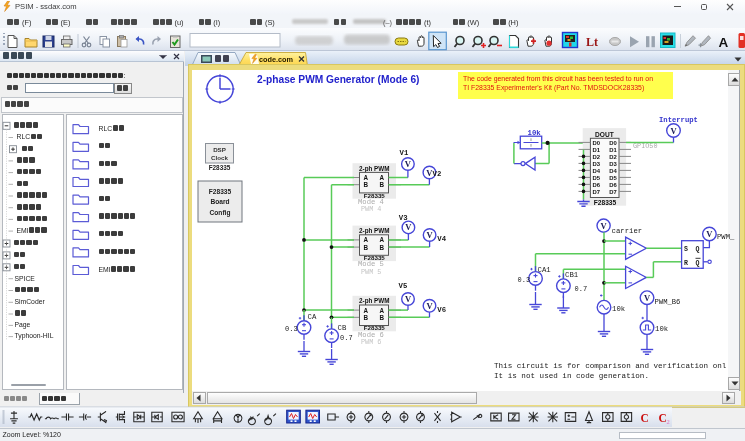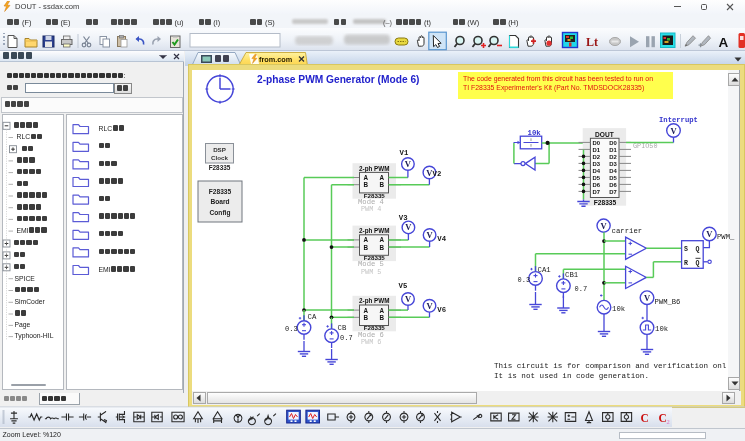--- a/index.html
+++ b/index.html
@@ -6,21 +6,21 @@
 i.c,i.cb,i.cs,i.ct{display:inline-block;background:currentColor;border-radius:1px;opacity:.85}
 i.c{width:5.5px;height:5.8px;margin:0 .55px}
 i.cs{width:5.2px;height:5.5px;margin:0 .5px}
 i.ct{width:6.3px;height:6.5px;margin:0 .6px}
 .tb{position:absolute;white-space:nowrap}
 </style></head><body>
 <div class="abs" style="left:0;top:0;width:745px;height:13.5px;background:linear-gradient(#fefefe,#f2f5fa)"></div>
 <svg class="abs" style="left:2px;top:1px" width="10" height="11" viewBox="0 0 10 11">
 <path d="M5.5 0 L2 5 L4.5 5.3 L2.6 10.5 L8 4.4 L5.2 4.1 L7.6 0.3 Z" fill="#f6a820" stroke="#d07810" stroke-width="0.5"></path>
   </svg>
-<div class="tb" style="left:15px;top:2.2px;font-size:7.6px;color:#3a3a3a">DOUT - ssdax.com</div>
+<div class="tb" style="left:15px;top:2.2px;font-size:7.6px;color:#3a3a3a">PSIM - ssdax.com</div>
 <div class="abs" style="left:674px;top:6.2px;width:7px;height:1.2px;background:#555"></div>
 <div class="abs" style="left:700.5px;top:3.5px;width:6px;height:6px;border:1.1px solid #555;border-radius:1.5px"></div>
 <svg class="abs" style="left:726px;top:2.5px" width="8" height="8" viewBox="0 0 8 8">
 <path d="M1 1 L7 7 M7 1 L1 7" stroke="#555" stroke-width="1.1"></path>
   </svg>
 <div class="abs" style="left:0;top:13.5px;width:745px;height:14.5px;background:#f2f5f9"></div>
 <div class="tb" style="left:6.7px;top:17.5px;font-size:7.4px;color:#2c2c2c"><i class="c"></i><i class="c"></i> (F)</div>
 <div class="tb" style="left:45.3px;top:17.5px;font-size:7.4px;color:#2c2c2c"><i class="c"></i><i class="c"></i> (E)</div>
 <div class="tb" style="left:85.6px;top:17.5px;font-size:7.4px;color:#2c2c2c"><i class="c"></i><i class="c"></i></div>
 <div class="tb" style="left:110.7px;top:17.5px;font-size:7.4px;color:#2c2c2c"><i class="c"></i><i class="c"></i><i class="c"></i><i class="c"></i></div>
@@ -303,21 +303,21 @@
       <linearGradient id="yg" x1="0" y1="0" x2="0" y2="1">
         <stop offset="0" stop-color="#fff3a0"></stop>
         <stop offset="0.6" stop-color="#fede62"></stop>
         <stop offset="1" stop-color="#fcd44f"></stop>
       </linearGradient>
     </defs>
 <path d="M13 2 L21 2 L23 12 L15 12 Z" fill="#fff" opacity="0.9"></path>
 <path d="M19 2.2 L15.8 6.5 L18 6.8 L16.4 11.5 L21 6.3 L18.6 6 L20.6 2.5 Z" fill="#f6a820" stroke="#d07810" stroke-width="0.4"></path>
 <path d="M63 4.5 L68 9.5 M68 4.5 L63 9.5" stroke="#333" stroke-width="1.3"></path>
   </svg>
-<div class="tb" style="left:259px;top:55px;font-size:7.3px;font-weight:bold;color:#2a2000">from.com</div>
+<div class="tb" style="left:259px;top:55px;font-size:7.3px;font-weight:bold;color:#2a2000">code.com</div>
 <div class="abs" style="left:188px;top:64px;width:556.5px;height:344px;background:#ecdc7e;border:1px solid #d8c75f"></div>
 <div class="abs" style="left:192px;top:69.5px;width:535.7px;height:321.5px;background:#fff"></div>
 <div class="abs" style="left:727.7px;top:69.5px;width:12.8px;height:321.5px;background:#f5f6f7;border-right:1px solid #9aa0a8"></div>
 <div class="abs" style="left:728.2px;top:73px;width:12px;height:13px;background:linear-gradient(#fdfdfd,#dcdcdc);border:1px solid #a8a8a8"></div>
 <svg class="abs" style="left:730.5px;top:77px" width="8" height="5">
     <path d="M4 0.5 L7.5 4.5 H0.5 Z" fill="#333"></path>
   </svg>
 <div class="abs" style="left:728.2px;top:376.5px;width:12px;height:13px;background:linear-gradient(#fdfdfd,#dcdcdc);border:1px solid #a8a8a8"></div>
 <svg class="abs" style="left:730.5px;top:381px" width="8" height="5">
     <path d="M4 4.5 L7.5 0.5 H0.5 Z" fill="#333"></path>

